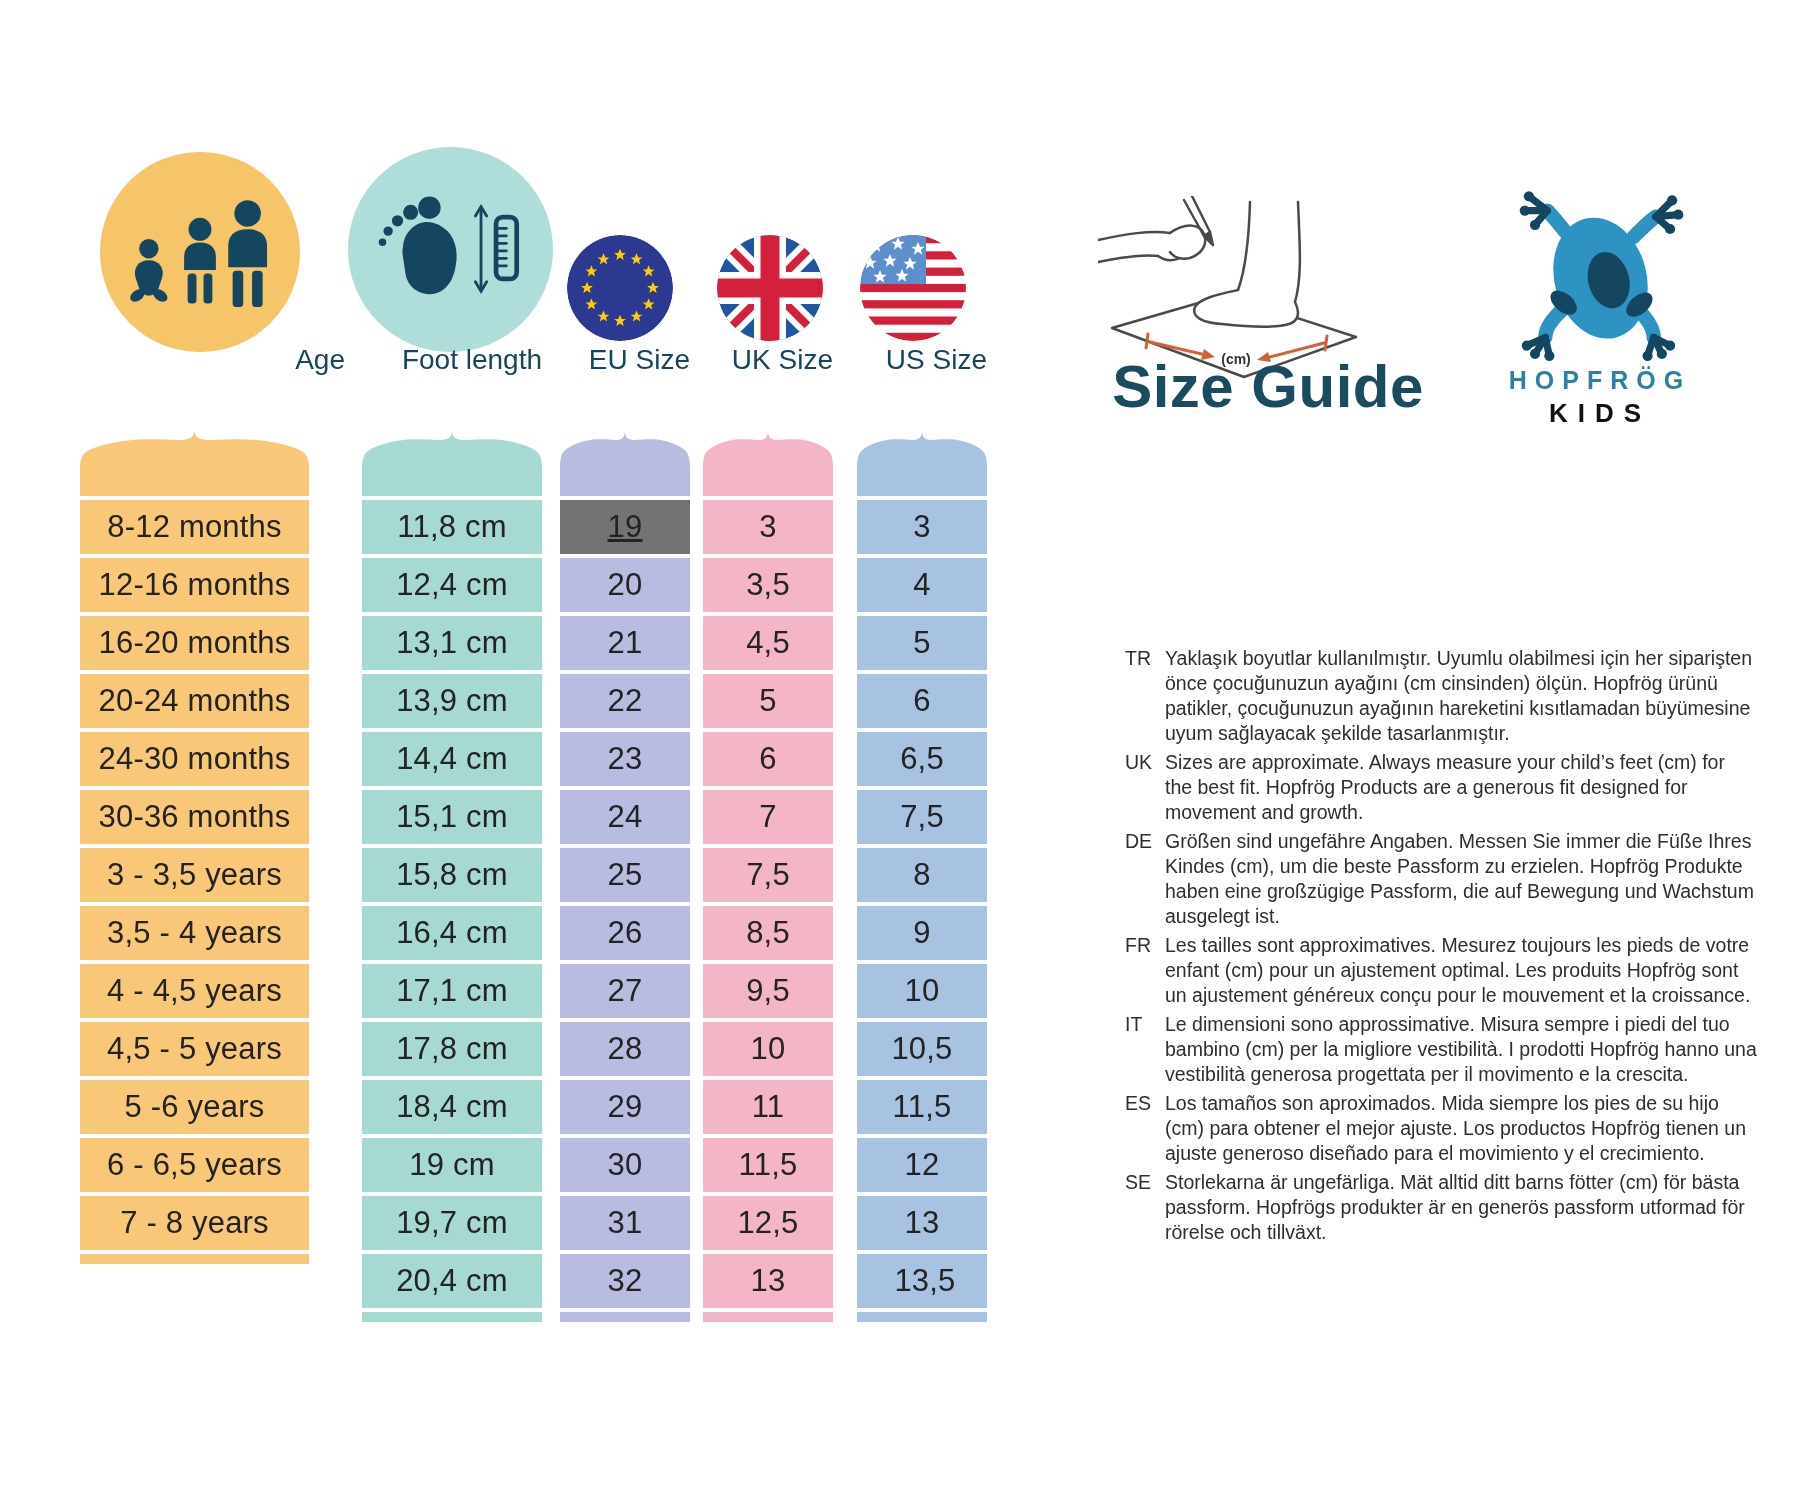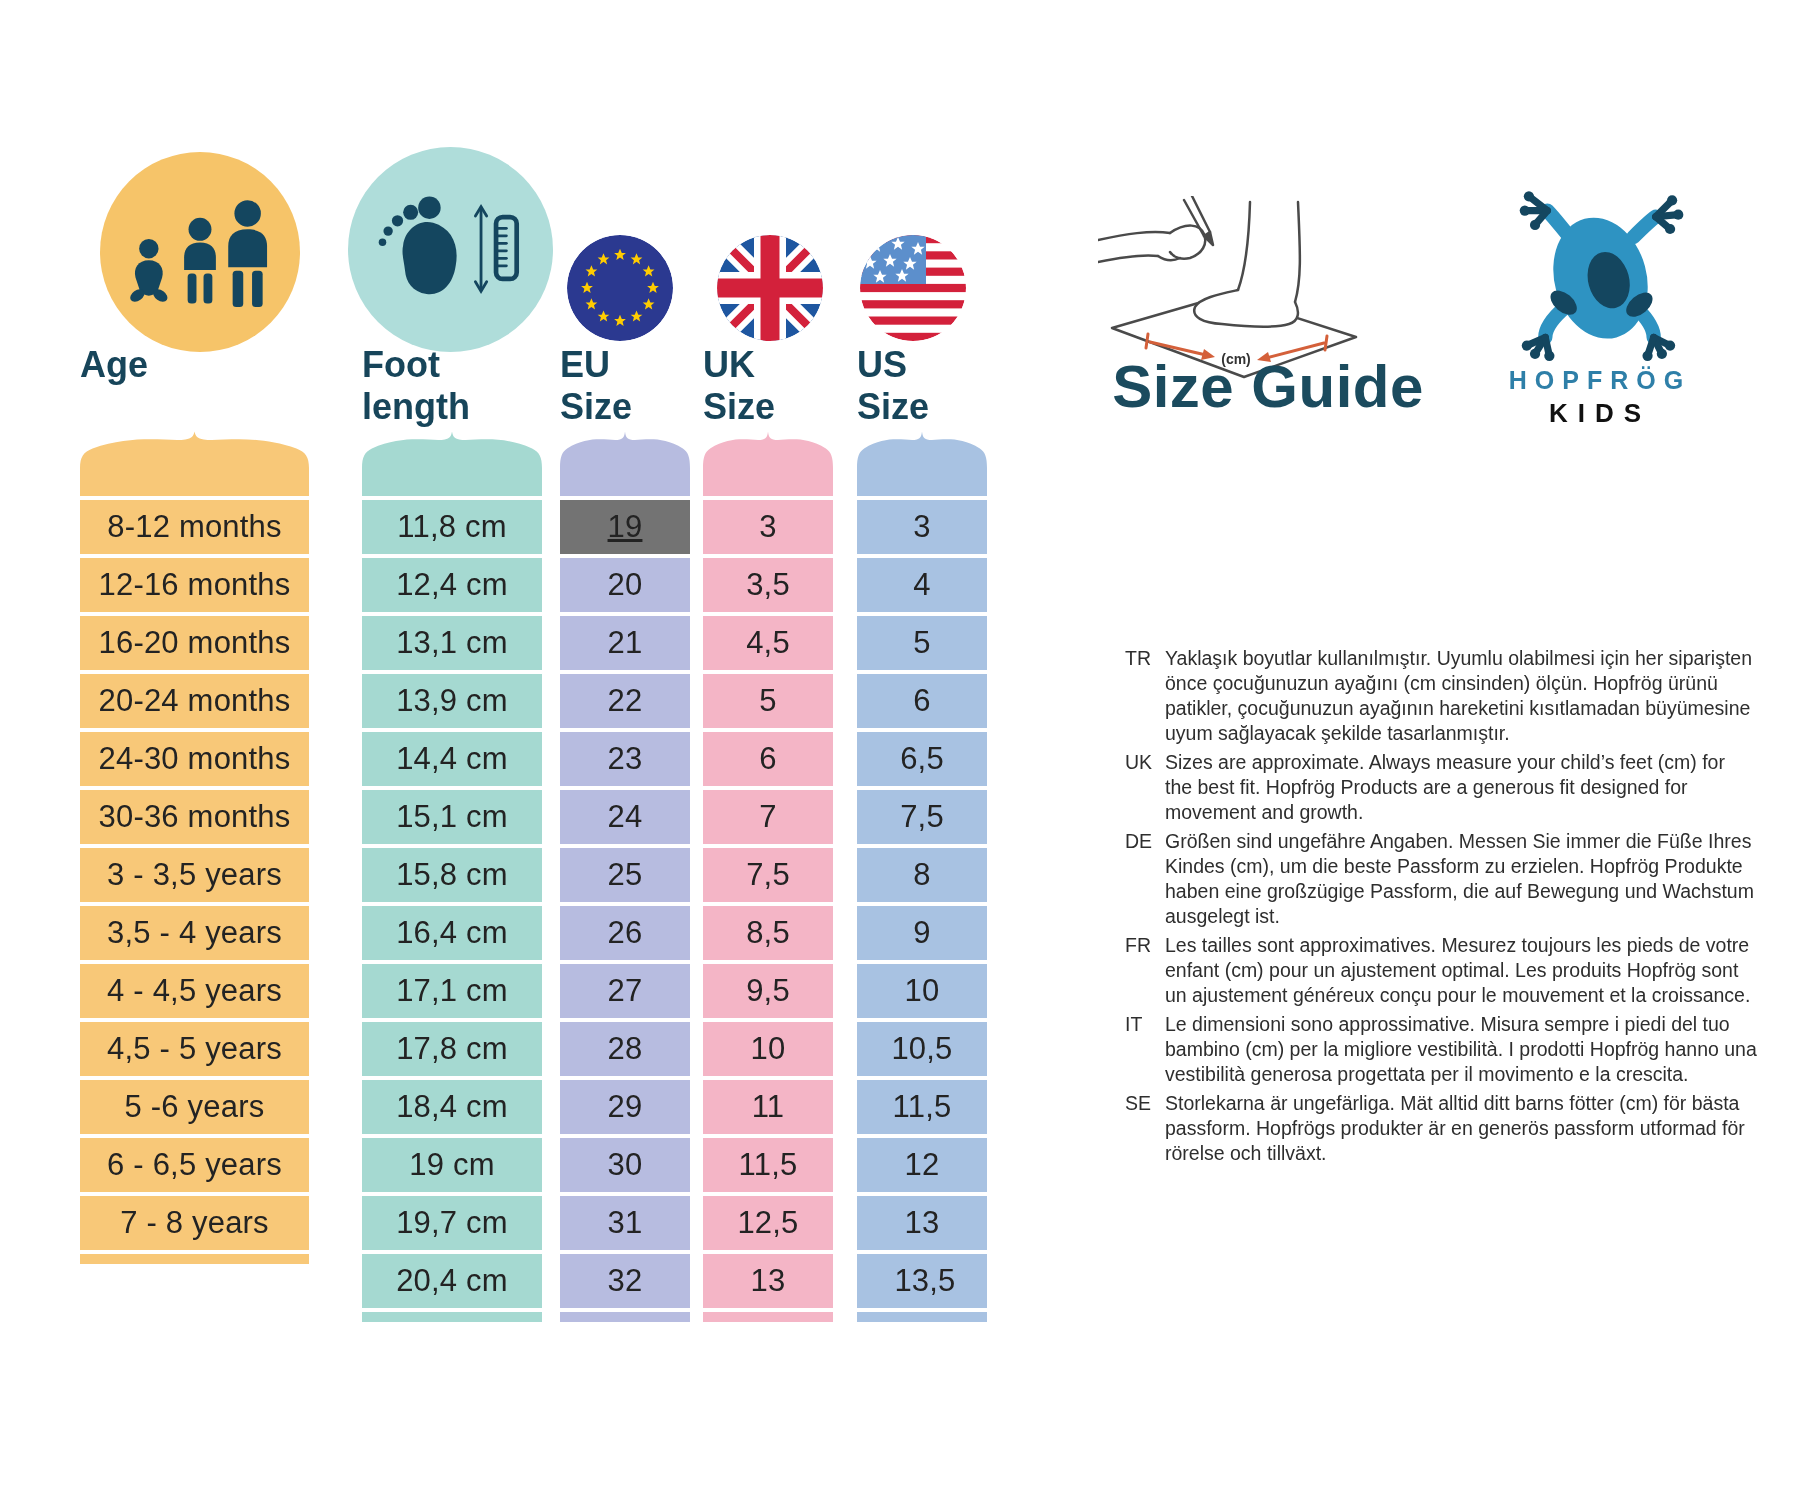--- a/index.html
+++ b/index.html
@@ -3,21 +3,21 @@
 <meta charset="utf-8">
 <style>
   html,body{margin:0;padding:0;background:#fff;}
   #page{position:relative;width:1800px;height:1500px;background:#fff;overflow:hidden;
         font-family:"Liberation Sans",sans-serif;}
 
   
   .circle{position:absolute;border-radius:50%;display:flex;align-items:center;justify-content:center;}
   .flag-circle{position:absolute;width:106px;height:106px;border-radius:50%;overflow:hidden;}
 
-  .col-label{position:absolute;top:344px;text-align:left;font-weight:bold;font-size:36px;color:#17455A;}
+  .col-label{position:absolute;top:344px;text-align:right;font-weight:normal;font-size:28px;color:#17455A;}
 
   
   .col{position:absolute;top:430px;}
   .arch{display:block;width:100%;height:66px;}
   .cell{height:54px;margin-top:4px;display:flex;align-items:center;justify-content:center;
         font-size:31px;color:#232323;letter-spacing:.2px;}
   .sliver{height:10px;margin-top:4px;}
 
   
   .illustration{position:absolute;left:1098px;top:196px;}
@@ -403,20 +403,24 @@
     <div class="note">
       <div class="note-code">FR</div>
       <div class="note-text">Les tailles sont approximatives. Mesurez toujours les pieds de votre enfant (cm) pour un ajustement optimal. Les produits Hopfrög sont un ajustement généreux conçu pour le mouvement et la croissance.</div>
     </div>
 
     <div class="note">
       <div class="note-code">IT</div>
       <div class="note-text">Le dimensioni sono approssimative. Misura sempre i piedi del tuo bambino (cm) per la migliore vestibilità. I prodotti Hopfrög hanno una vestibilità generosa progettata per il movimento e la crescita.</div>
     </div>
 
+    <div class="note">
+      <div class="note-code">ES</div>
+      <div class="note-text">Los tamaños son aproximados. Mida siempre los pies de su hijo (cm) para obtener el mejor ajuste. Los productos Hopfrög tienen un ajuste generoso diseñado para el movimiento y el crecimiento.</div>
+    </div>
 
     <div class="note">
       <div class="note-code">SE</div>
       <div class="note-text">Storlekarna är ungefärliga. Mät alltid ditt barns fötter (cm) för bästa passform. Hopfrögs produkter är en generös passform utformad för rörelse och tillväxt.</div>
     </div>
   </div>
 
 </div>
 
 </body></html>

